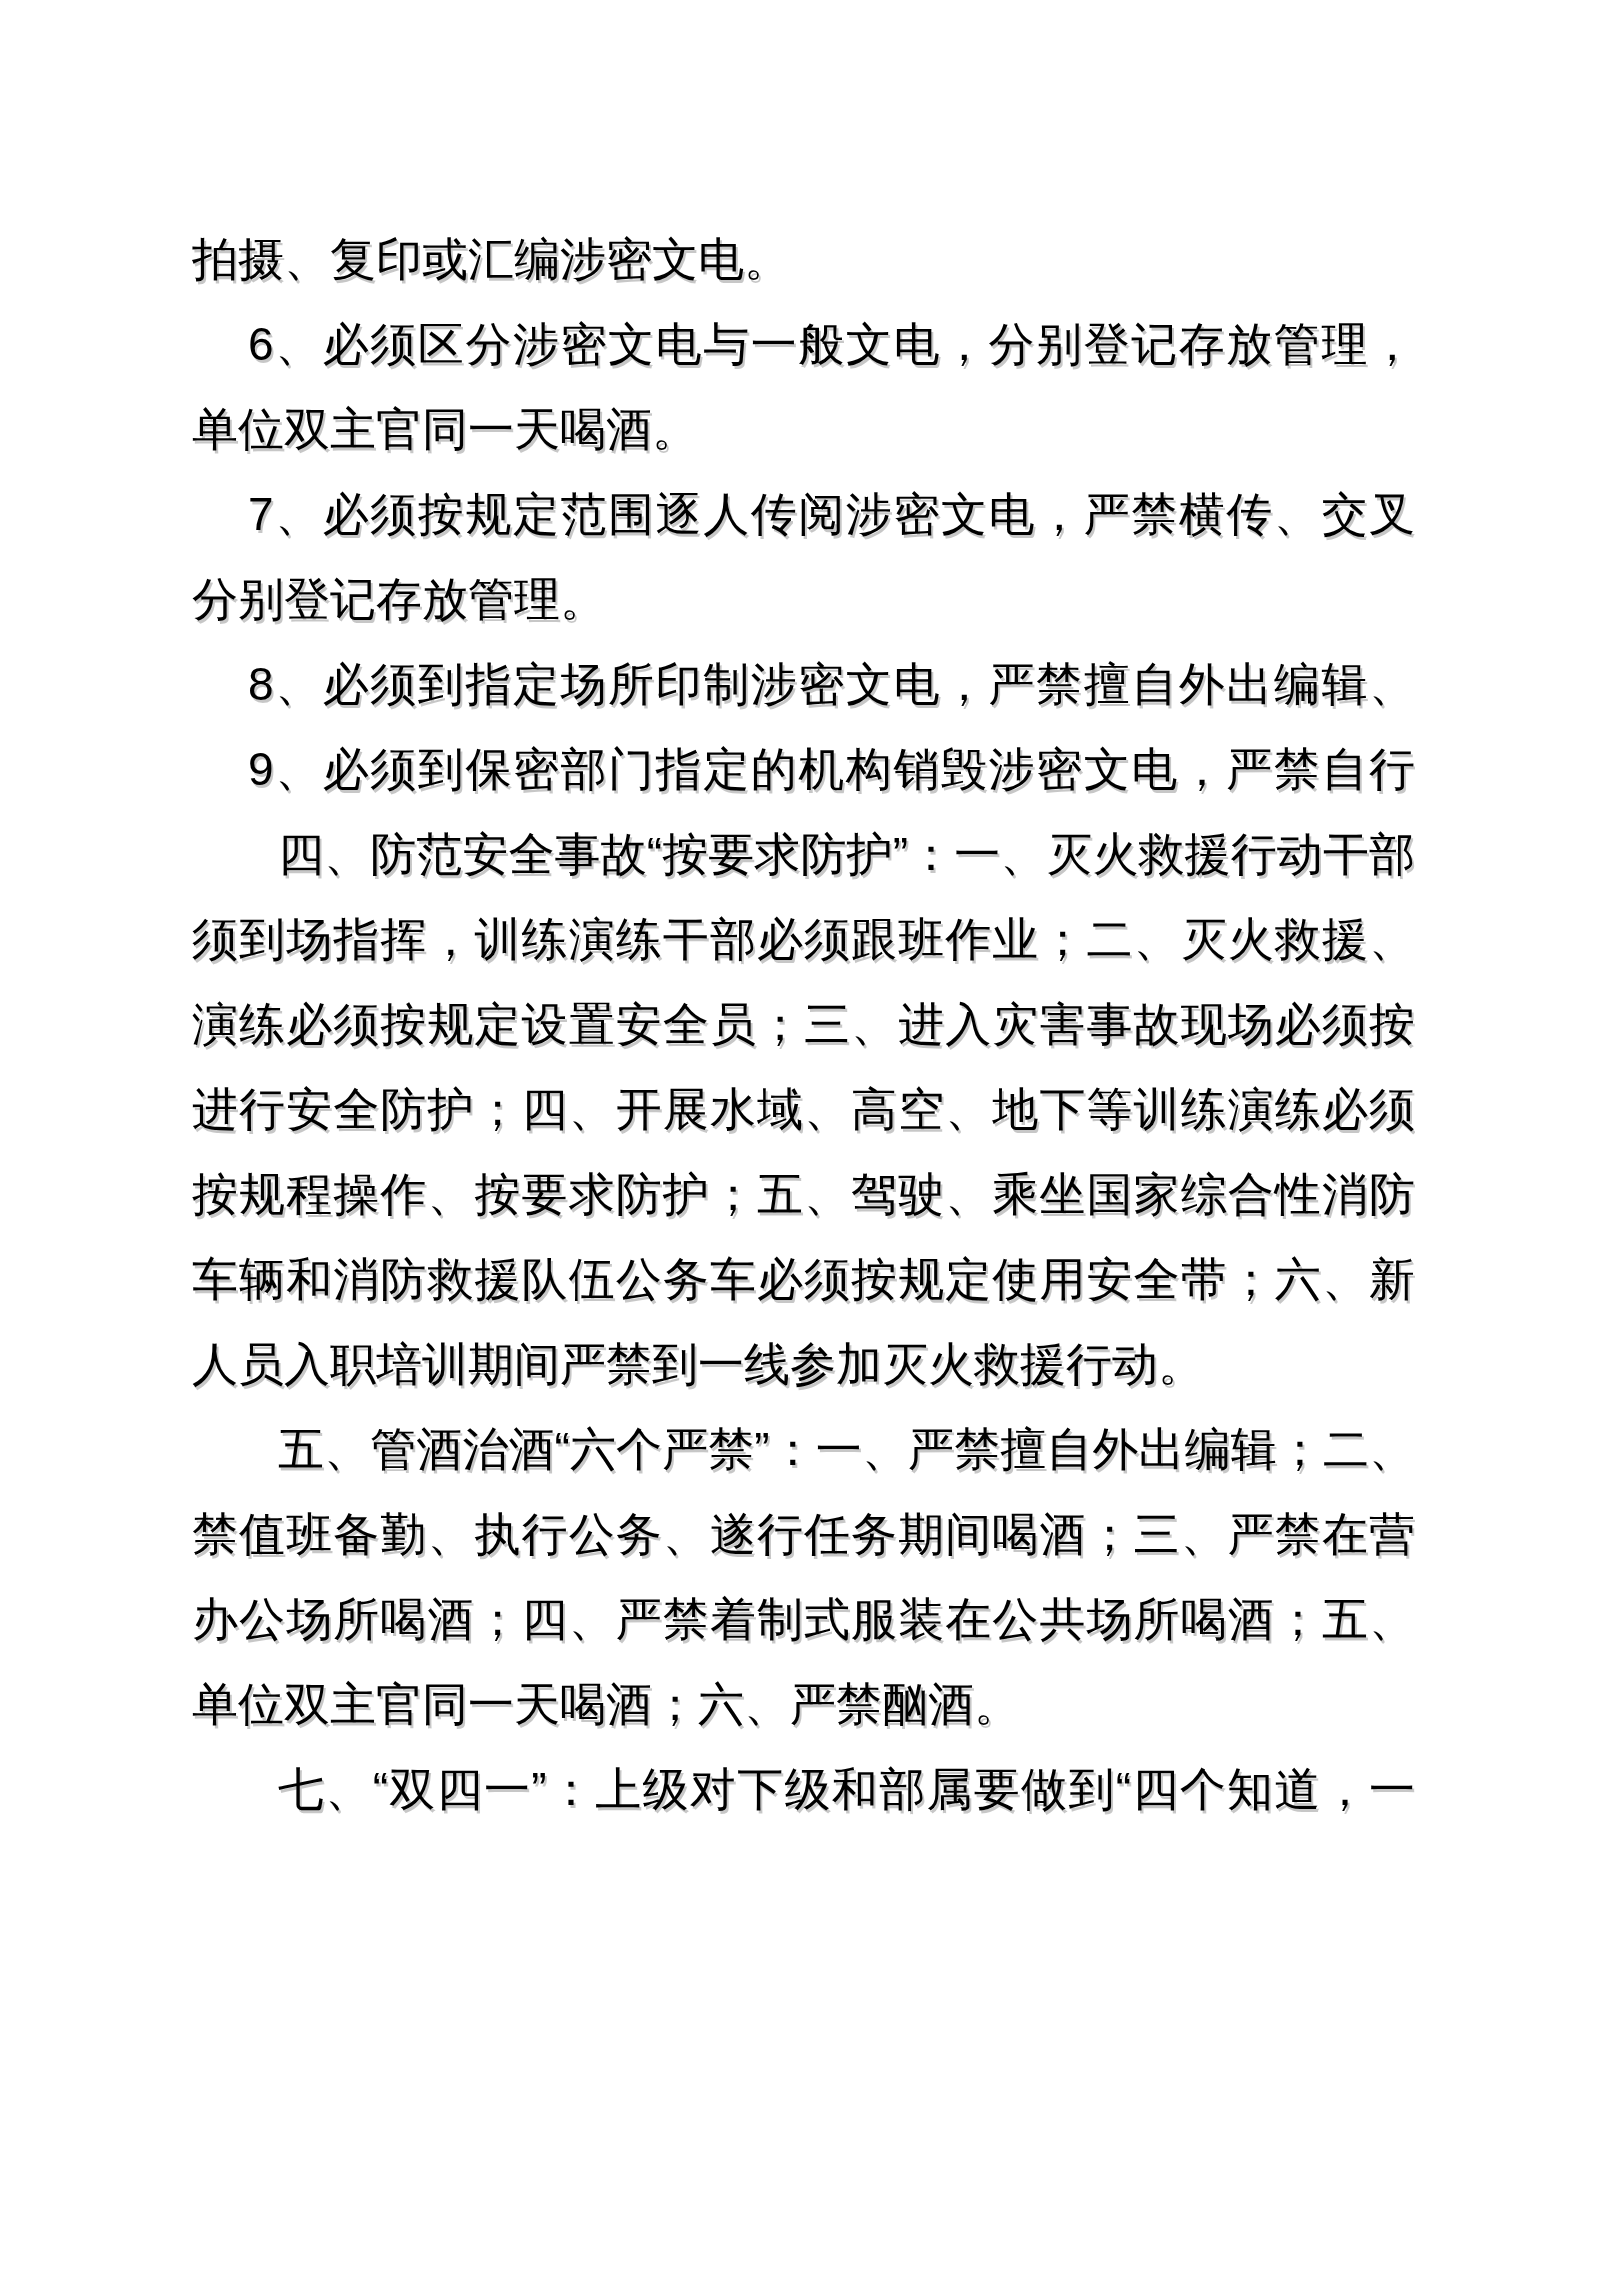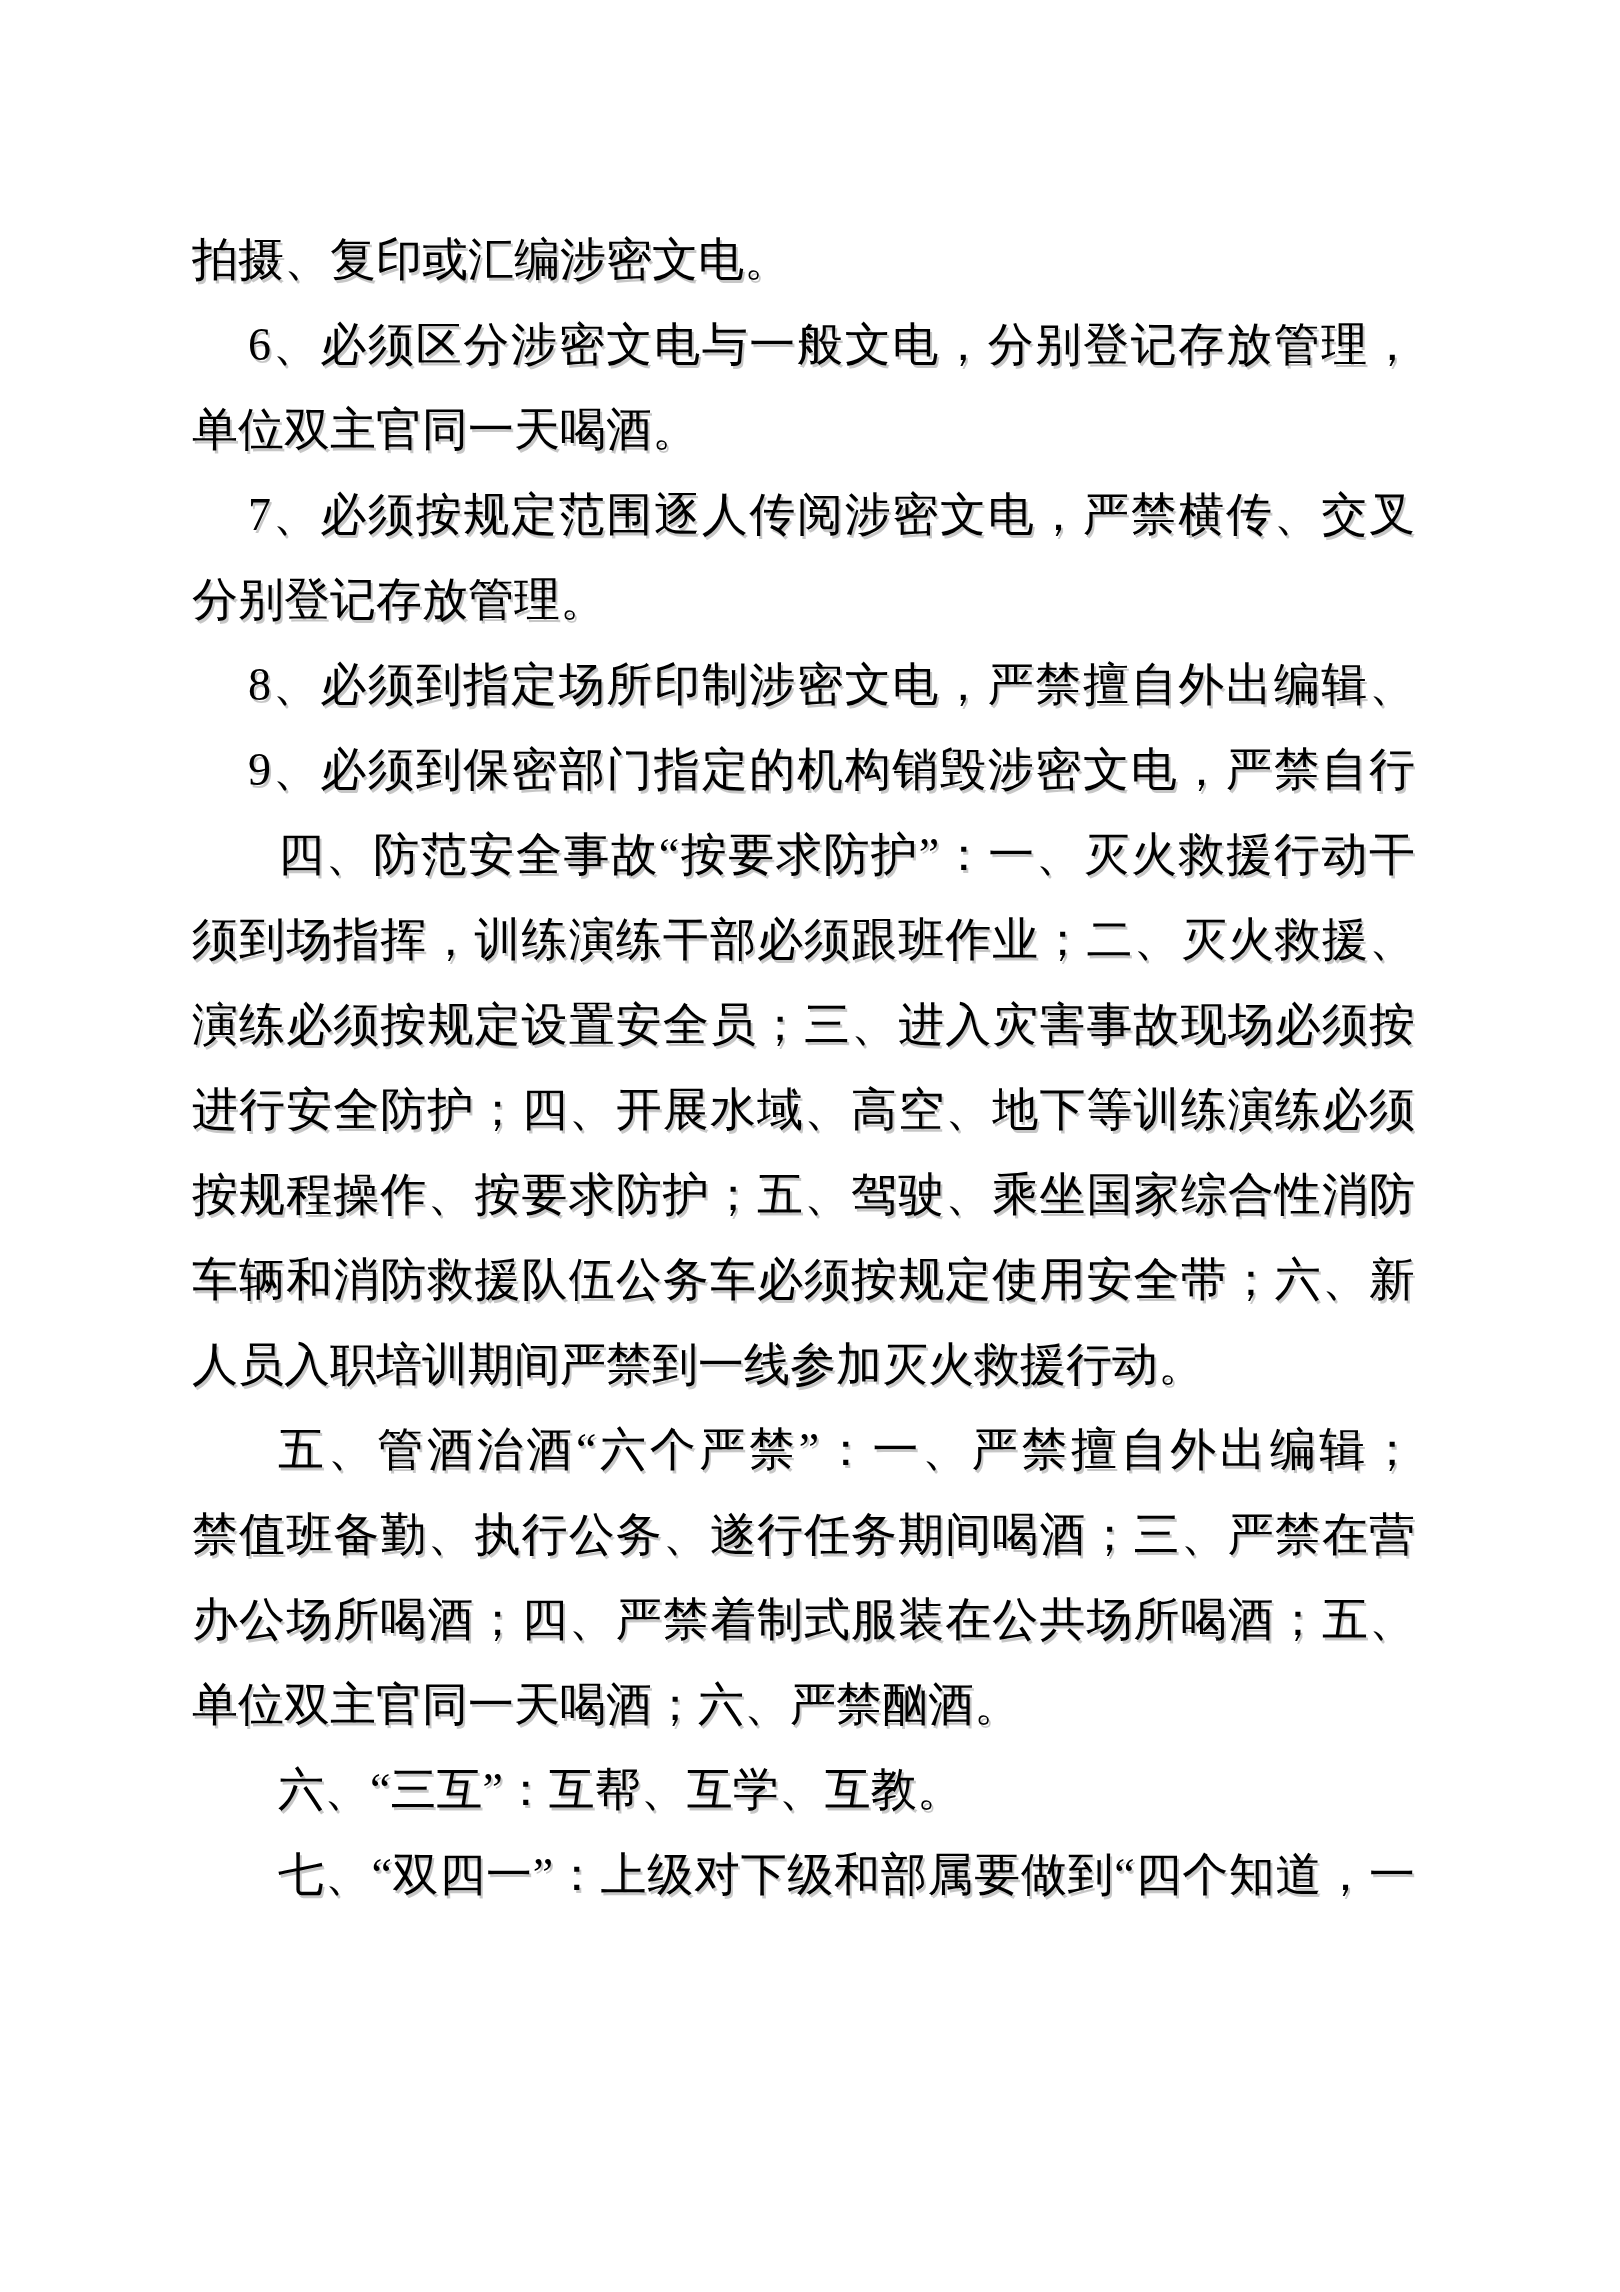--- a/index.html
+++ b/index.html
@@ -14,21 +14,20 @@
     background: #ffffff;
     overflow: hidden;
     font-family: "Liberation Sans", sans-serif;
   }
   .text-column {
     position: absolute;
     left: 192px;
     top: 217px;
     width: 1223px;
     color: #000000;
-    font-family: Liberation Serif, serif;
   }
   .paragraph {
     margin: 0;
     padding: 0;
   }
   .line {
     height: 85px;
     line-height: 85px;
     font-size: 46px;
     font-weight: 400;
@@ -78,20 +77,17 @@
         <div class="line just">车辆和消防救援队伍公务车必须按规定使用安全带；六、新招录</div>
         <div class="line">人员入职培训期间严禁到一线参加灭火救援行动。</div>
       </div>
       <div class="paragraph">
         <div class="line just indent-hanzi">五、管酒治酒“六个严禁”：一、严禁擅自外出编辑；二、严</div>
         <div class="line just">禁值班备勤、执行公务、遂行任务期间喝酒；三、严禁在营区和</div>
         <div class="line just">办公场所喝酒；四、严禁着制式服装在公共场所喝酒；五、严禁</div>
         <div class="line">单位双主官同一天喝酒；六、严禁酗酒。</div>
       </div>
       <div class="paragraph">
-        <div class="line indent-hanzi">六、“三互”：互帮、互学、互教。</div>
-      </div>
-      <div class="paragraph">
         <div class="line just indent-hanzi">七、“双四一”：上级对下级和部属要做到“四个知道，一个</div>
       </div>
     </div>
 </div>
 
 
 </body></html>

